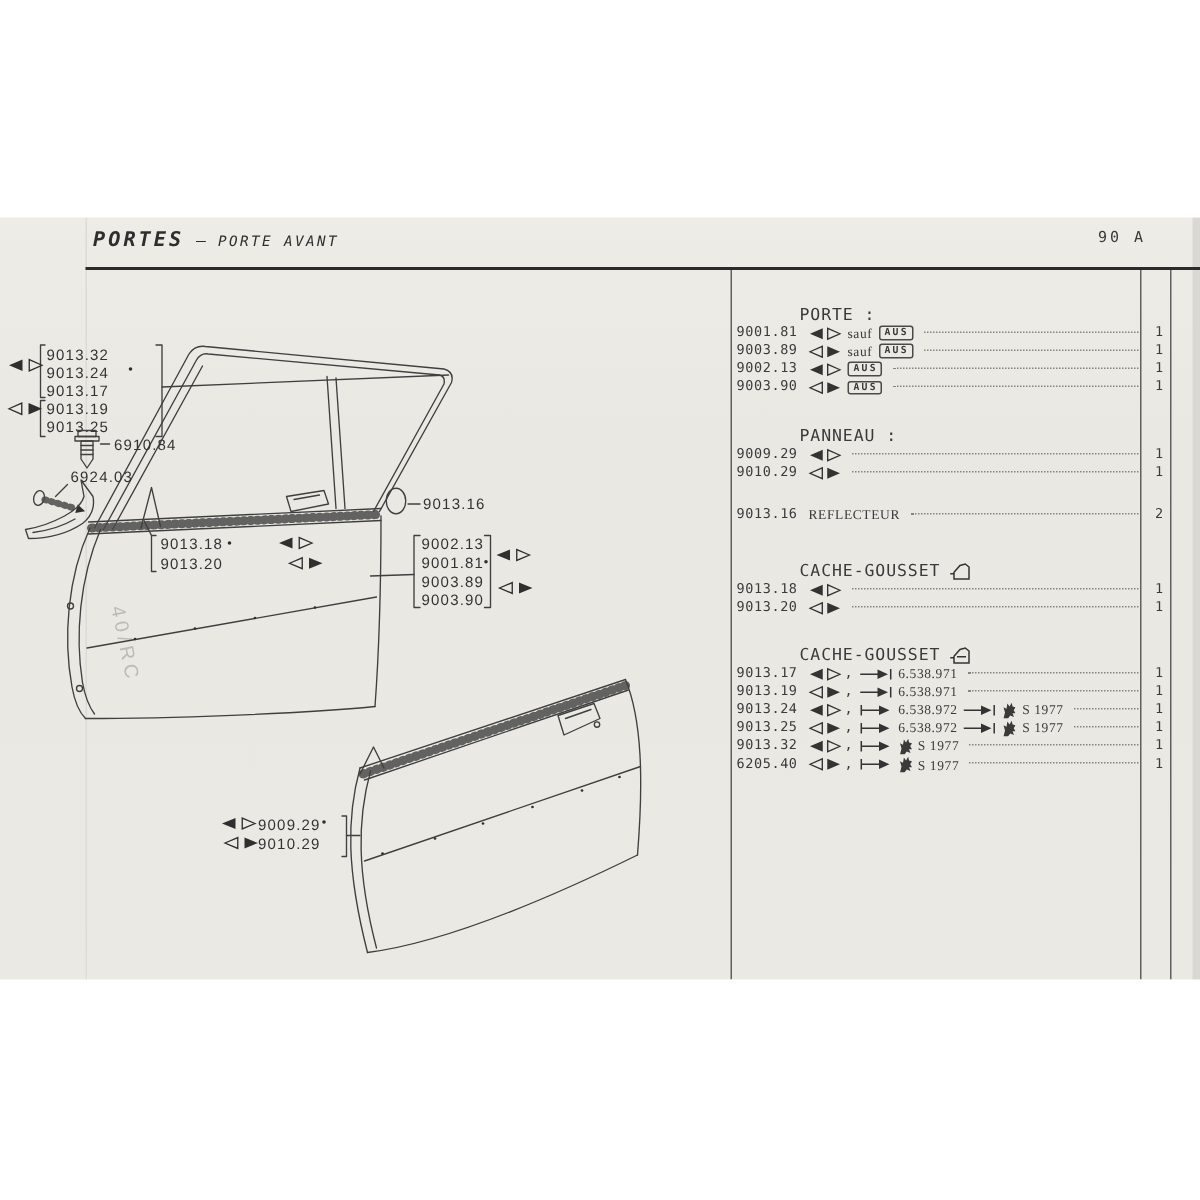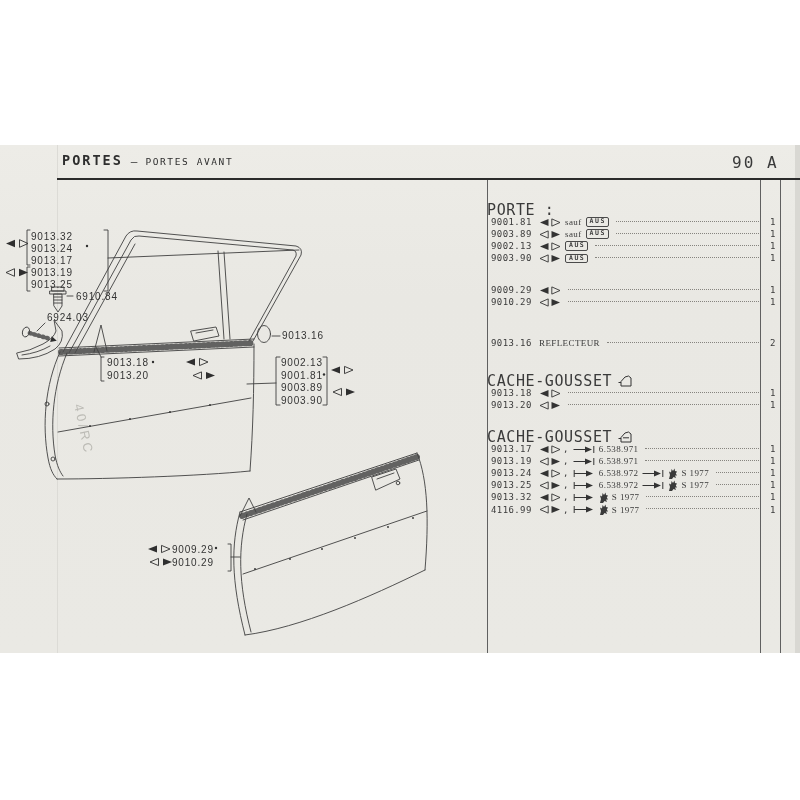--- a/index.html
+++ b/index.html
@@ -3,42 +3,42 @@
 <meta charset="utf-8">
 <style>
   html,body{margin:0;padding:0;}
   body{width:800px;height:800px;background:#ffffff;position:relative;
        font-family:"DejaVu Sans Mono",monospace;overflow:hidden;}
   .scan{position:absolute;left:0;top:145px;width:800px;height:508px;
         background:linear-gradient(180deg,#edece7,#e9e8e3 30%,#eae9e4);
         color:#3a3a3a;overflow:hidden;}
   .left-margin-line{position:absolute;left:57px;top:0;width:1px;height:508px;background:#dcdbd6;}
   .page-edge{position:absolute;left:795px;top:0;width:5px;height:508px;background:#d9d8d3;}
-  .hdr{position:absolute;left:62px;top:7px;display:flex;align-items:baseline;gap:8px;white-space:nowrap;}
+  .hdr{position:absolute;left:62px;top:7px;display:flex;align-items:baseline;gap:8px;white-space:nowrap;font-style:italic;}
   .hdr .title{font-size:13.5px;font-weight:bold;letter-spacing:2px;color:#2e2e2e;}
   .hdr .dash{font-size:11px;color:#2e2e2e;}
   .hdr .subtitle{font-size:9.5px;letter-spacing:1.6px;color:#2e2e2e;}
-  .page-ref{position:absolute;left:732px;top:8px;font-size:16px;letter-spacing:2px;color:#3a3a3a;}
+  .page-ref{position:absolute;left:732px;top:8px;font-size:10px;letter-spacing:2px;color:#3a3a3a;}
   .rule{position:absolute;left:57px;right:0;top:33px;height:2px;background:#2b2b2b;}
   .vline{position:absolute;top:35px;height:473px;width:1px;background:#606060;}
   .v1{left:487px;} .v2{left:760px;} .v3{left:780px;}
   svg.diagram{position:absolute;left:0;top:35px;}
   svg.diagram path, svg.diagram line, svg.diagram polyline, svg.diagram ellipse, svg.diagram circle.o, svg.diagram rect{
       fill:none;stroke:#3f3f3f;stroke-width:0.9;stroke-linecap:round;stroke-linejoin:round;}
   svg.diagram text{fill:#333;font-family:"Liberation Sans",sans-serif;font-size:10px;letter-spacing:0.8px;stroke:none;}
   svg.diagram .hatch{stroke:#4a4a4a;stroke-width:6;stroke-dasharray:1 3.6;opacity:.85;fill:none;}
   svg.diagram .hatch2{stroke:#4a4a4a;stroke-width:4.5;stroke-dasharray:1 3.4;opacity:.85;fill:none;}
   svg.diagram .fillarrow{fill:#2f2f2f;stroke:none;}
   svg.diagram .holarrow{fill:none;stroke:#2f2f2f;stroke-width:0.9;}
   svg.diagram .dotmark{fill:#2f2f2f;stroke:none;}
   svg.diagram .wm{fill:#bcbbb5;font-size:13px;letter-spacing:3px;}
   .parts-list{position:absolute;left:487px;top:0;width:313px;height:508px;}
   .section{position:absolute;left:0;width:300px;}
-  .sec-header{height:13px;display:flex;align-items:center;gap:6px;
-              font-size:15px;letter-spacing:0.6px;white-space:pre;}
+  .sec-header{height:13px;display:flex;align-items:center;gap:6px;margin-left:46px;
+              font-size:11px;letter-spacing:0.6px;white-space:pre;}
   .row{display:flex;align-items:center;height:12.1px;font-size:9px;letter-spacing:0.4px;
        padding-left:4px;width:292px;}
   .ref{width:48px;flex:none;}
   .cell-icon{display:flex;align-items:center;margin-right:4px;flex:none;}
   .cell-icon svg{display:block;}
   .txt{margin-right:4px;white-space:pre;flex:none;font-family:Liberation Serif, serif;}
   .comma{margin:0 4px 0 -2px;flex:none;}
   .tag{border:1px solid #4a4a4a;border-radius:2px;font-size:6.5px;line-height:7.5px;
        padding:0 2px 0 3px;letter-spacing:1.5px;margin-right:4px;flex:none;font-weight:bold;}
   .leader{flex:1;border-bottom:1.5px dotted #86847f;margin:0 4px 3px 3px;height:1px;}
@@ -48,21 +48,21 @@
 <body>
 
 <div class="scan">
 
   <div class="left-margin-line"></div>
   <div class="page-edge"></div>
 
   <div class="hdr">
     <span class="title">PORTES</span>
     <span class="dash">–</span>
-    <span class="subtitle">PORTES AVANT</span>
+    <span class="subtitle">PORTE AVANT</span>
   </div>
   <div class="page-ref">90 A</div>
   <div class="rule"></div>
 
   <div class="vline v1"></div>
   <div class="vline v2"></div>
   <div class="vline v3"></div>
 
   <svg class="diagram" width="487" height="473" viewBox="0 180 487 473">
 
@@ -271,20 +271,21 @@
               <polygon points="1,4.5 9.2,0.9 9.2,8.1" fill="none" stroke="#333" stroke-width="0.9"></polygon>
               <polygon points="21,4.5 12.5,0.9 12.5,8.1" fill="#333"></polygon>
             </svg>
           </span>
           <span class="tag">AUS</span>
           <span class="leader"></span>
           <span class="qty">1</span>
         </div>
       </div>
       <div class="section" style="top: 139px;">
+        <div class="sec-header"><span>PANNEAU :</span></div>
         <div class="row">
           <span class="ref">9009.29</span>
           <span class="cell-icon">
             <svg width="22" height="9" viewBox="0 0 22 9">
               <polygon points="1,4.5 9.5,0.9 9.5,8.1" fill="#333"></polygon>
               <polygon points="21,4.5 12.8,0.9 12.8,8.1" fill="none" stroke="#333" stroke-width="0.9"></polygon>
             </svg>
           </span>
           <span class="leader"></span>
           <span class="qty">1</span>
@@ -468,21 +469,21 @@
           <span class="cell-icon">
             <svg width="9" height="11" viewBox="0 0 9 11">
               <path d="M1,11 L2,7 L1,3.5 L3,4.5 L3.6,1 L5,3 L6.5,0.5 L7,3 L9,3.5 L7.8,5.5 L9,7.5 L7,7.5 L8,10 L5.5,9 L4,11 Z" fill="#3a3a3a"></path>
             </svg>
           </span>
           <span class="txt">S 1977</span>
           <span class="leader"></span>
           <span class="qty">1</span>
         </div>
         <div class="row">
-          <span class="ref">4116.99</span>
+          <span class="ref">6205.40</span>
           <span class="cell-icon">
             <svg width="22" height="9" viewBox="0 0 22 9">
               <polygon points="1,4.5 9.2,0.9 9.2,8.1" fill="none" stroke="#333" stroke-width="0.9"></polygon>
               <polygon points="21,4.5 12.5,0.9 12.5,8.1" fill="#333"></polygon>
             </svg>
           </span>
           <span class="comma">,</span>
           <span class="cell-icon">
             <svg width="22" height="9" viewBox="0 0 22 9">
               <line x1="1.2" y1="1" x2="1.2" y2="8" stroke="#333"></line>

